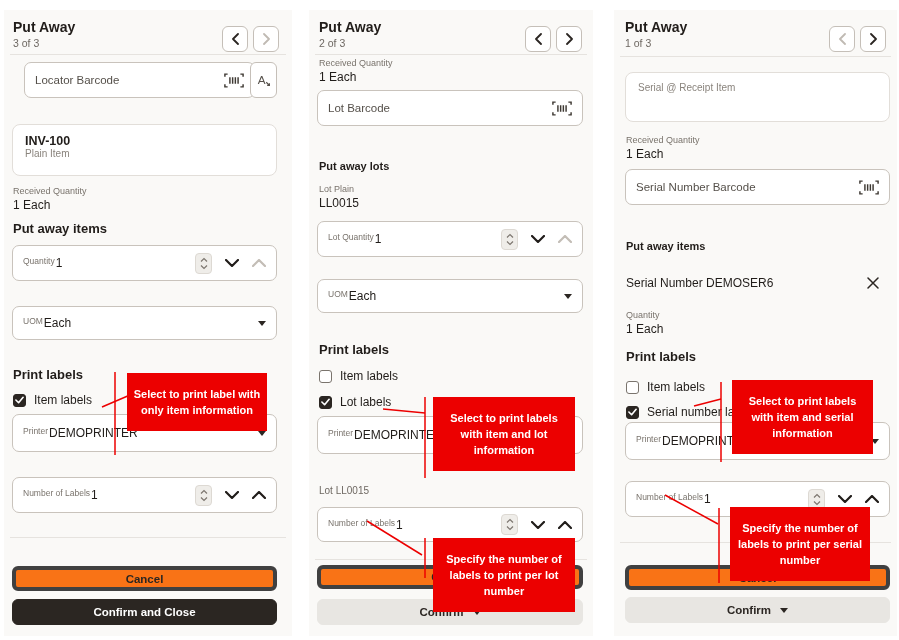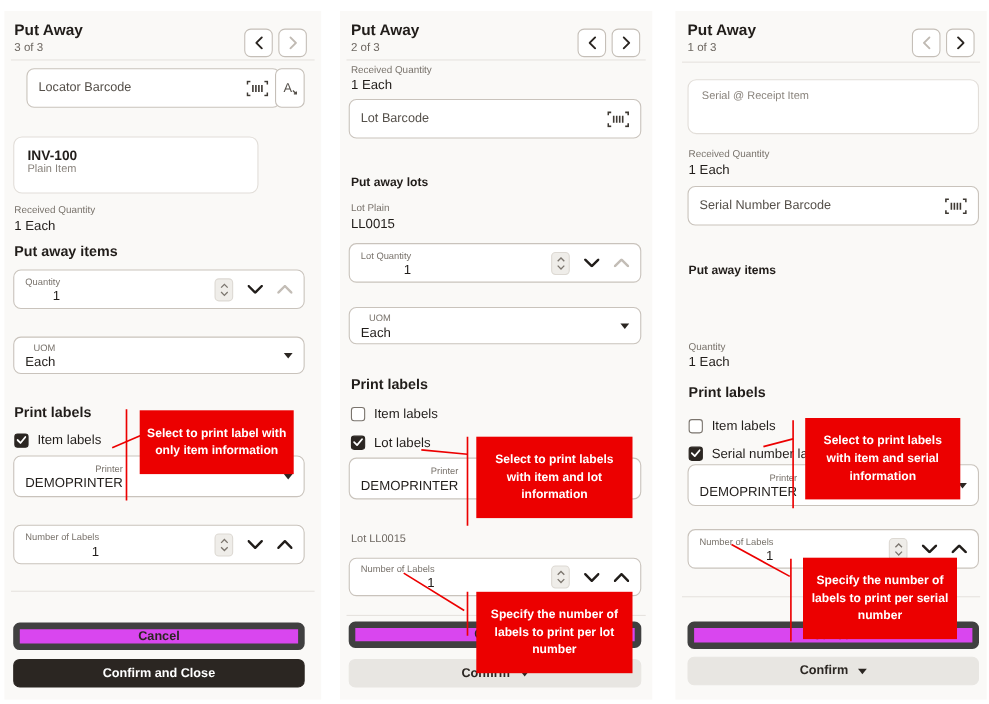--- a/index.html
+++ b/index.html
@@ -13,21 +13,21 @@
 
   .title { font-size:14px; font-weight:bold; color:#211D1A; }
   .pagination { font-size:10.5px; color:#6E6862; }
   .nav-btn { width:26px; height:26px; background:#fff; border:1px solid #C5BFB8; border-radius:6px;
              display:flex; align-items:center; justify-content:center; color:#2B2622; }
   .nav-btn.dim { color:#C0BAB3; }
   .hdr-divider, .divider { height:1px; background:#E6E3DF; }
 
   .field { background:#fff; border:1px solid #C9C3BC; border-radius:7px; padding:4px 10px;
            display:flex; align-items:center; justify-content:space-between; }
-  .fv { display:flex; flex-direction:column; gap:1px; min-width:0;align-items:flex-end; }
+  .fv { display:flex; flex-direction:row; gap:1px; min-width:0; }
   .flabel { font-size:8.5px; color:#79736C; }
   .fvalue { font-size:12px; color:#211D1A; }
   .placeholder { font-size:11.5px; color:#55504A; }
   .fctrl { display:flex; align-items:center; gap:13px; }
   .stepper { width:17px; height:21px; background:#EFEDE9; border:1px solid #DDD9D3; border-radius:4px;
              display:flex; align-items:center; justify-content:center; color:#7C766F; }
   .chev { color:#211D1A; display:flex; }
   .chev.dim { color:#C3BDB6; }
   .caret { width:0; height:0; border-left:4.5px solid transparent; border-right:4.5px solid transparent;
            border-top:5.5px solid #2B2622; }
@@ -44,21 +44,21 @@
   .cb-row { display:flex; align-items:center; gap:8px; }
   .cb-label { font-size:12px; color:#211D1A; white-space:nowrap; }
   .cb { width:13px; height:13px; border:1.5px solid #7A746D; border-radius:3px; background:#fff;
         display:flex; align-items:center; justify-content:center; flex:0 0 auto; }
   .cb.checked { background:#2B2622; border-color:#2B2622; }
   .cb .tick { visibility:hidden; }
   .cb.checked .tick { visibility:visible; }
 
   .btn { display:flex; align-items:center; justify-content:center; gap:9px; border-radius:6px;
          font-size:11.5px; font-weight:bold; color:#2B2622; }
-  .btn-secondary { background:#d946ef; border:6px solid #404040; }
+  .btn-secondary { background:#f97316; border:4px solid #404040; }
   .btn-primary { background:#2B2622; color:#fff; border:1px solid #2B2622; }
   .btn-gray { background:#E8E6E2; border:1px solid #E8E6E2; }
 
   .annot { pointer-events:none; z-index:4; }
   .callout { background:#EC0000; color:#fff; font-size:11px; font-weight:bold; text-align:center;
              line-height:16px; padding:13px 6px; z-index:5; }
   .serial-row { display:flex; align-items:center; justify-content:space-between; }
   .serial-text { font-size:12px; color:#211D1A; }
   .xbtn { display:flex; align-items:center; justify-content:center; width:16px; height:16px; color:#2B2622; background:none; border:none; }
   svg { display:block; }
@@ -98,21 +98,21 @@
     </div>
     <div class="abs nav-btn" style="left:246px; top:52px; width:27px; height:36px; color:#55504A;">
       <span>
         <svg width="18" height="18" viewBox="0 0 20 20">
             <text x="3" y="14" font-size="13" fill="currentColor" font-family="Liberation Sans, sans-serif">A</text>
             <path d="M12.5 12.5l3.5 3.5M16 13.5V16h-2.5" fill="none" stroke="currentColor" stroke-width="1.3"></path>
           </svg>
       </span>
     </div>
 
-    <div class="abs card" style="left:8px; top:114px; width:223px; height:52px;">
+    <div class="abs card" style="left:8px; top:114px; width:265px; height:52px;">
       <div class="card-title">INV-100</div>
       <div class="card-sub">Plain Item</div>
     </div>
 
     <div class="abs mini-label" style="left:9px; top:176px;">Received Quantity</div>
     <div class="abs mini-value" style="left:9px; top:188px;">1 Each</div>
 
     <div class="abs section-lg" style="left:9px; top:211px;">Put away items</div>
 
     <div class="abs field" style="left:8px; top:235px; width:265px; height:36px;">
@@ -376,20 +376,30 @@
       <span class="chev" style="color:#3E3933;">
         <svg width="20" height="15" viewBox="0 0 22 16">
             <path d="M4 1H1v3M1 12v3h3M18 1h3v3M21 12v3h-3" fill="none" stroke="currentColor" stroke-width="1.6"></path>
             <path d="M6.5 4.5v7M9.5 4.5v7M12.5 4.5v7M15.5 4.5v7" stroke="currentColor" stroke-width="1.6"></path>
           </svg>
       </span>
     </div>
 
     <div class="abs section-sm" style="left:12px; top:230px;">Put away items</div>
 
+    <div class="abs serial-row" style="left:12px; top:265px; width:255px;">
+      <span class="serial-text">Serial Number DEMOSER6</span>
+      <button class="xbtn">
+        <span>
+            <svg width="12" height="12" viewBox="0 0 12 12">
+              <path d="M1 1 L11 11 M11 1 L1 11" stroke="currentColor" stroke-width="1.5" stroke-linecap="round"></path>
+            </svg>
+          </span>
+      </button>
+    </div>
 
     <div class="abs mini-label" style="left:12px; top:300px;">Quantity</div>
     <div class="abs mini-value" style="left:12px; top:312px;">1 Each</div>
 
     <div class="abs section-lg" style="left:12px; top:339px;">Print labels</div>
 
     <div class="abs cb-row" style="left:12px; top:370px;">
       <span class="cb">
           <svg class="tick" width="9" height="8" viewBox="0 0 10 8">
             <path d="M1 4 L4 7 L9 1" fill="none" stroke="#fff" stroke-width="1.8" stroke-linecap="round" stroke-linejoin="round"></path>

